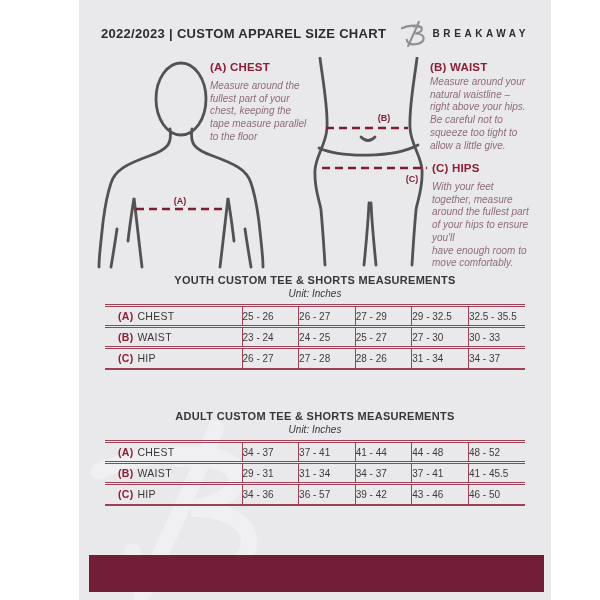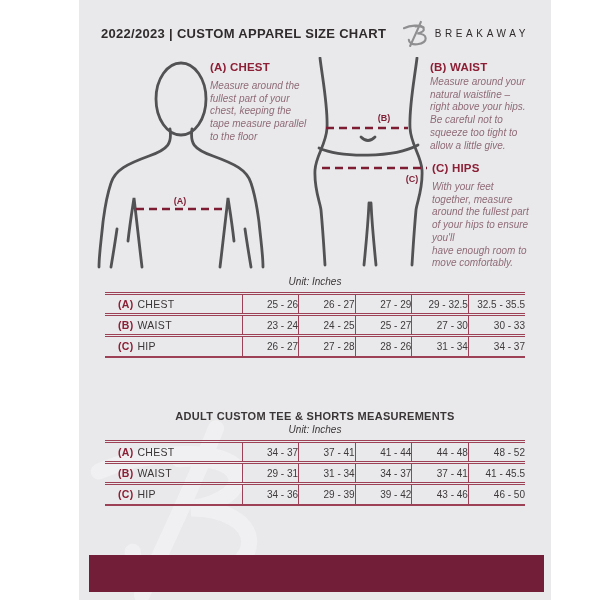--- a/index.html
+++ b/index.html
@@ -11,21 +11,21 @@
   html,body{width:600px;height:600px;overflow:hidden;background:var(--page-bg);
     font-family:"Liberation Sans","DejaVu Sans",sans-serif;}
   .canvas{position:relative;width:600px;height:472px;background:var(--page-bg);margin-left:16px;}
   .flyer{position:absolute;left:63px;top:0;width:472px;height:600px;background:var(--flyer-bg);overflow:hidden;}
 
   
   .header{position:absolute;left:22px;right:22px;top:16px;height:34px;display:flex;
     justify-content:space-between;align-items:center;z-index:2;}
   .header-title{font-size:13px;font-weight:bold;letter-spacing:.3px;color:#2f2b2c;white-space:nowrap;}
   .brand{display:flex;align-items:center;gap:7px;}
-  .brand-name{font-size:10px;font-weight:normal;letter-spacing:3.6px;color:#2f2b2c;}
+  .brand-name{font-size:10px;font-weight:bold;letter-spacing:3.6px;color:#2f2b2c;}
   .logo-svg{display:block;}
   .logo-stroke{fill:none;stroke:var(--logo-gray);stroke-width:2.4;stroke-linecap:round;}
 
   
   .guide-head{position:absolute;font-size:11.5px;font-weight:bold;color:var(--maroon);letter-spacing:.2px;z-index:2;}
   .guide-body{position:absolute;font-size:10px;font-style:italic;line-height:12.7px;
     color:var(--text-muted);white-space:pre-line;z-index:2;}
   .g-chest-h{left:131px;top:61px;} .g-chest-b{left:131px;top:80px;width:110px;}
   .g-waist-h{left:351px;top:61px;} .g-waist-b{left:351px;top:76px;width:116px;}
   .g-hips-h{left:353px;top:162px;} .g-hips-b{left:353px;top:181px;width:116px;}
@@ -46,21 +46,21 @@
   table{border-collapse:collapse;table-layout:fixed;width:420px;margin:5px auto 0;
     border-top:2px solid var(--table-line);border-bottom:2px solid var(--table-line);}
   col.c-label{width:137px;} col.c-size{width:56.6px;}
   tr.hdr{height:25px;} tr.datarow{height:21px;border-top:3px double var(--table-line);}
   th,td{padding:0;vertical-align:middle;}
   th.size-label{text-align:left;padding-left:13px;font-size:9.8px;font-weight:normal;
     letter-spacing:.6px;color:#3a3637;}
   th.size-col{font-size:10.5px;font-weight:bold;color:#322e2f;}
   td.row-label{text-align:left;padding-left:13px;font-size:10.5px;color:#3a3637;letter-spacing:.3px;}
   td.row-label .key{color:var(--maroon);font-weight:bold;margin-right:4px;}
-  td.val{font-size:10px;color:#3e3a3b;text-align:right;}
+  td.val{font-size:10px;color:#3e3a3b;text-align:left;}
   .vline{border-left:1.2px solid var(--table-line);}
 
   
   .watermark{position:absolute;left:10px;top:416px;z-index:1;opacity:.85;}
   .wm-stroke{fill:none;stroke:var(--watermark);stroke-width:2.6;stroke-linecap:round;}
   .footer-bar{position:absolute;left:10px;top:555px;width:455px;height:37px;
     background:var(--maroon-dark);z-index:3;}
 </style>
 </head>
 <body>
@@ -127,20 +127,21 @@
 have enough room to
 move comfortably.</div>
 
     <svg class="watermark" width="180" height="185" viewBox="0 0 28 30" aria-hidden="true">
       <path class="wm-stroke" d="M1,9 C8,6 19,5 23,8"></path>
       <path class="wm-stroke" d="M14,7 C25,6 27,13 16,15 C28,15 29,25 16,27 C10,27.8 6.5,25 6.5,22"></path>
       <path class="wm-stroke" d="M20,2 C16,12 12,20 8,29"></path>
     </svg>
 
     <div class="table-block youth-block">
+      <div class="tbl-title">YOUTH CUSTOM TEE &amp; SHORTS MEASUREMENTS</div>
       <div class="tbl-unit">Unit: Inches</div>
       <table>
         <colgroup>
             <col class="c-label">
             <col class="c-size">
             <col class="c-size">
             <col class="c-size">
             <col class="c-size">
             <col class="c-size">
           </colgroup>
@@ -198,21 +199,21 @@
           <td class="row-label"><span class="key">(B)</span><span class="name">WAIST</span></td>
           <td class="val vline">29 - 31</td>
           <td class="val vline">31 - 34</td>
           <td class="val vline">34 - 37</td>
           <td class="val vline">37 - 41</td>
           <td class="val vline">41 - 45.5</td>
         </tr>
         <tr class="datarow">
           <td class="row-label"><span class="key">(C)</span><span class="name">HIP</span></td>
           <td class="val vline">34 - 36</td>
-          <td class="val vline">29 - 39</td>
+          <td class="val vline">36 - 57</td>
           <td class="val vline">39 - 42</td>
           <td class="val vline">43 - 46</td>
           <td class="val vline">46 - 50</td>
         </tr>
       </tbody>
         </table>
     </div>
 
     <div class="footer-bar"></div>
   </div>

